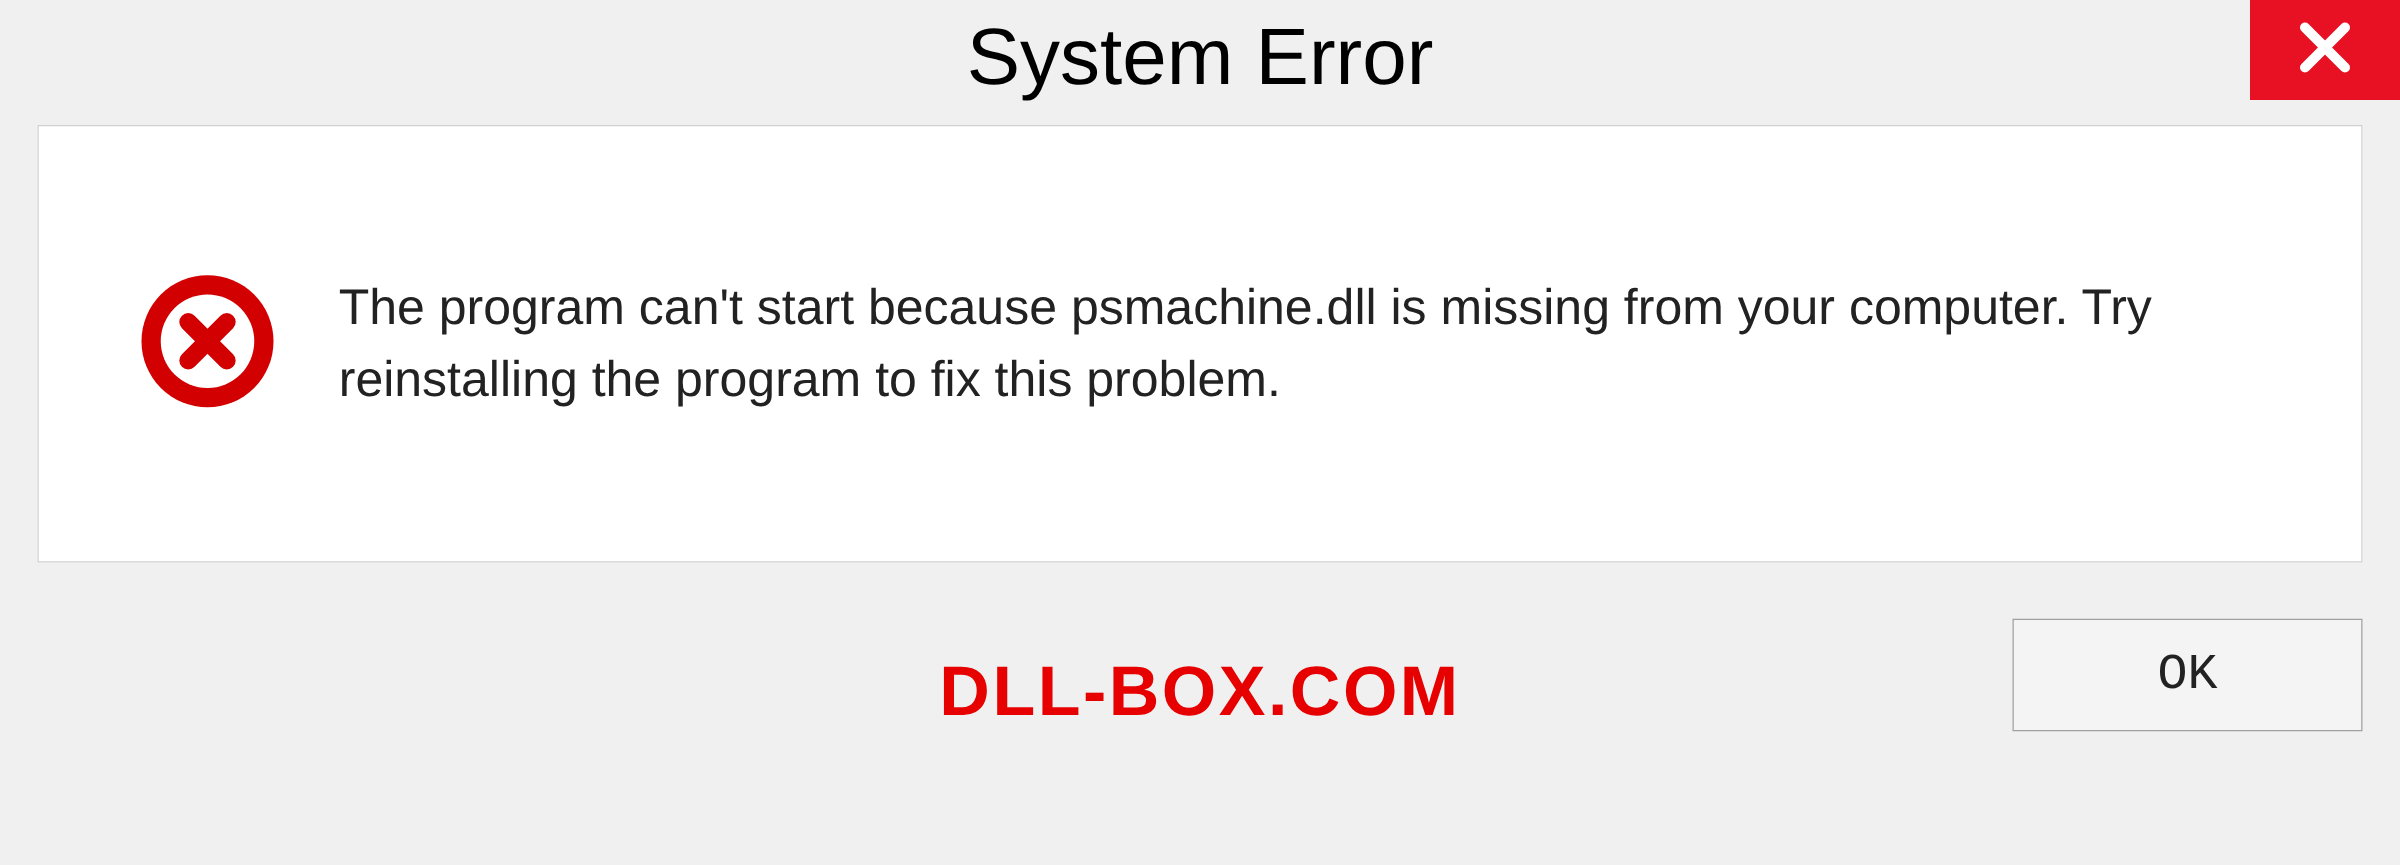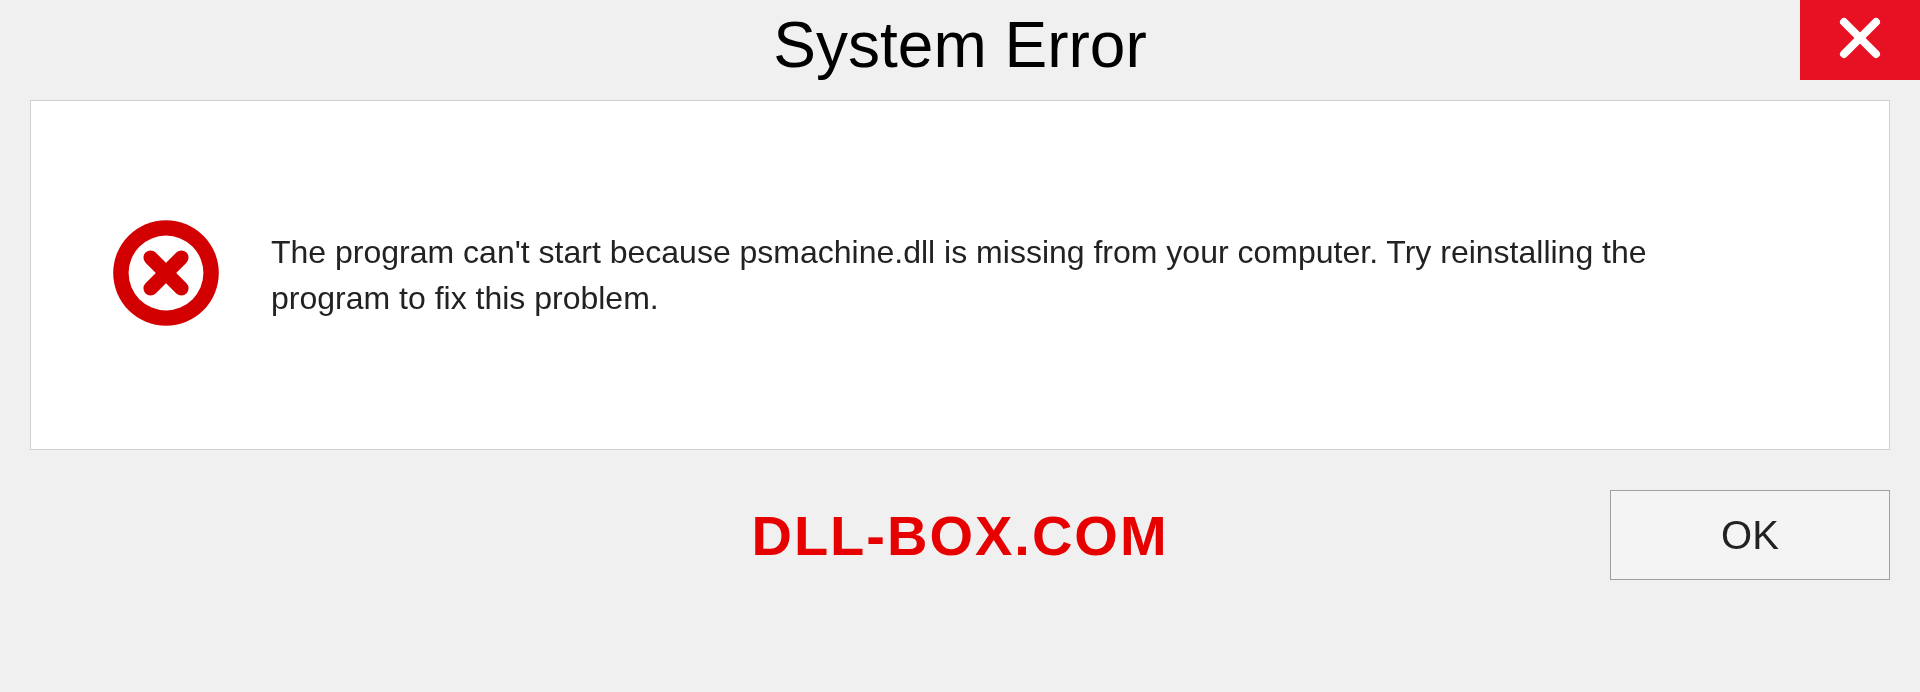--- a/index.html
+++ b/index.html
@@ -65,29 +65,29 @@
       margin-right: 50px;
       margin-left: 40px;
     }
     
     .error-icon {
       width: 110px;
       height: 110px;
     }
     
     .message-text {
-      font-size: 32px;
+      font-size: 40px;
       line-height: 1.45;
       color: #222;
       padding-right: 80px;
     }
     
     .footer-area {
       display: flex;
-      align-items: center;
+      align-items: flex-end;
       justify-content: flex-end;
       margin: 35px 30px 0 30px;
       height: 100px;
       position: relative;
     }
     
     .watermark {
       position: absolute;
       left: 50%;
       transform: translateX(-50%);
@@ -102,21 +102,21 @@
       width: 280px;
       height: 90px;
       border: 1px solid #a0a0a0;
       background: #f4f4f4;
       font-size: 40px;
       color: #222;
       display: flex;
       align-items: center;
       justify-content: center;
       cursor: pointer;
-      font-family: Liberation Sans, sans-serif;
+      font-family: Liberation Mono, monospace;
     }
   </style>
 </head>
 <body>
 
 <div class="title-bar">
   <div class="title-text">System Error</div>
   <div class="close-button">
     <span>
       <svg viewBox="0 0 24 24">

